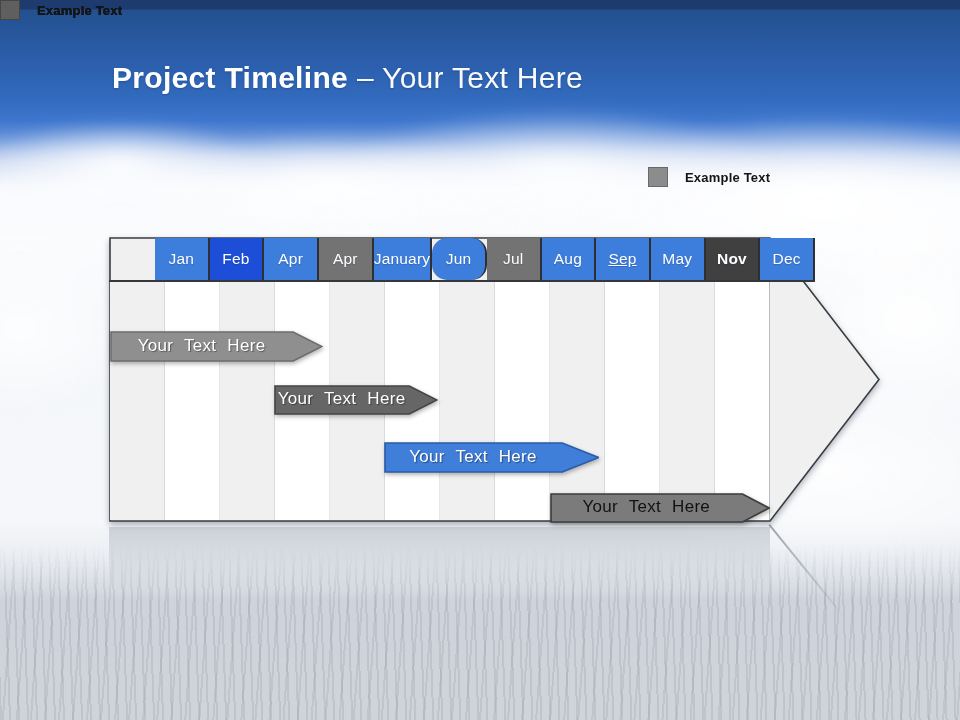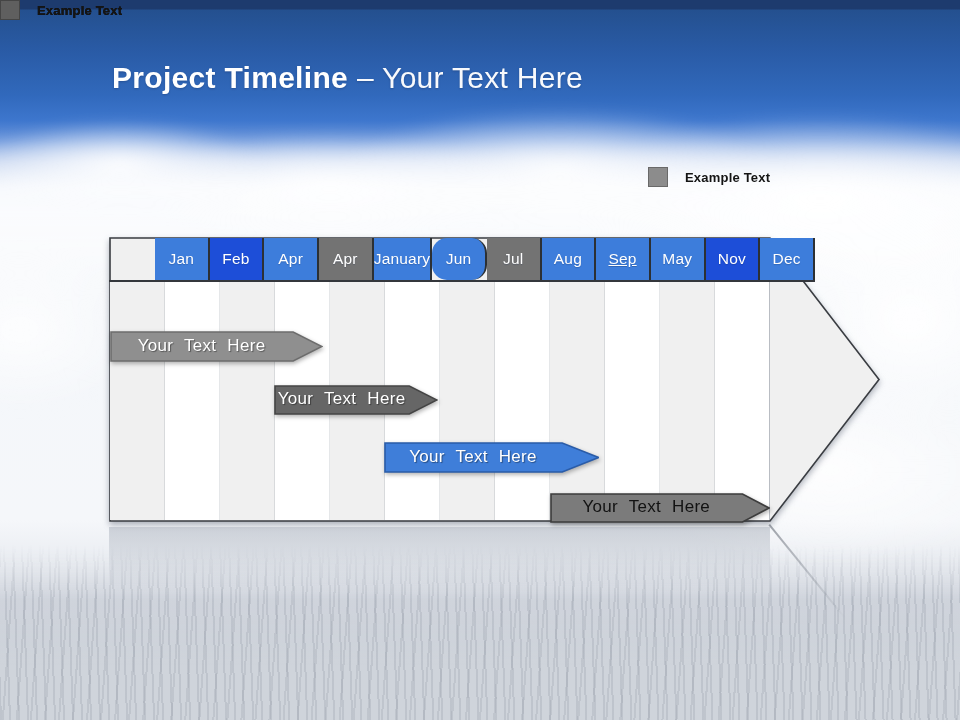--- a/index.html
+++ b/index.html
@@ -133,21 +133,21 @@
         <div class="cell" style="background: rgb(61, 125, 219);">Jan</div>
         <div class="cell" style="background: #1d4ed8;">Feb</div>
         <div class="cell" style="background: rgb(61, 125, 219);">Apr</div>
         <div class="cell" style="background: #737373;">Apr</div>
         <div class="cell" style="background: rgb(61, 125, 219);">January</div>
         <div class="cell" style="background: rgb(61, 125, 219); border-radius: 15px;">Jun</div>
         <div class="cell" style="background: #737373;">Jul</div>
         <div class="cell" style="background: rgb(61, 125, 219);">Aug</div>
         <div class="cell" style="background: rgb(61, 125, 219); text-decoration: underline;">Sep</div>
         <div class="cell" style="background: rgb(61, 125, 219);">May</div>
-        <div class="cell" style="background: #1d4ed8;">Nov</div>
+        <div class="cell" style="background: #404040; font-weight: bold;">Nov</div>
         <div class="cell" style="background: rgb(61, 125, 219);">Dec</div>
       </div>
     <div id="tl-bars">
         <div class="bar" style="left: 1px; top: 58px; width: 212.85px; height: 31px;">
           <svg width="212.85" height="31">
             <polygon points="1,1 183.15,1 211.85,15.5 183.15,30 1,30" fill="#8f8f8f" stroke="#6d6d6d" stroke-width="1.6"></polygon>
           </svg>
           <div class="bar-label light" style="width: 183.15px; line-height: 29px;">Your Text Here</div>
         </div>
         <div class="bar" style="left: 164.9px; top: 112px; width: 163.9px; height: 30px;">

